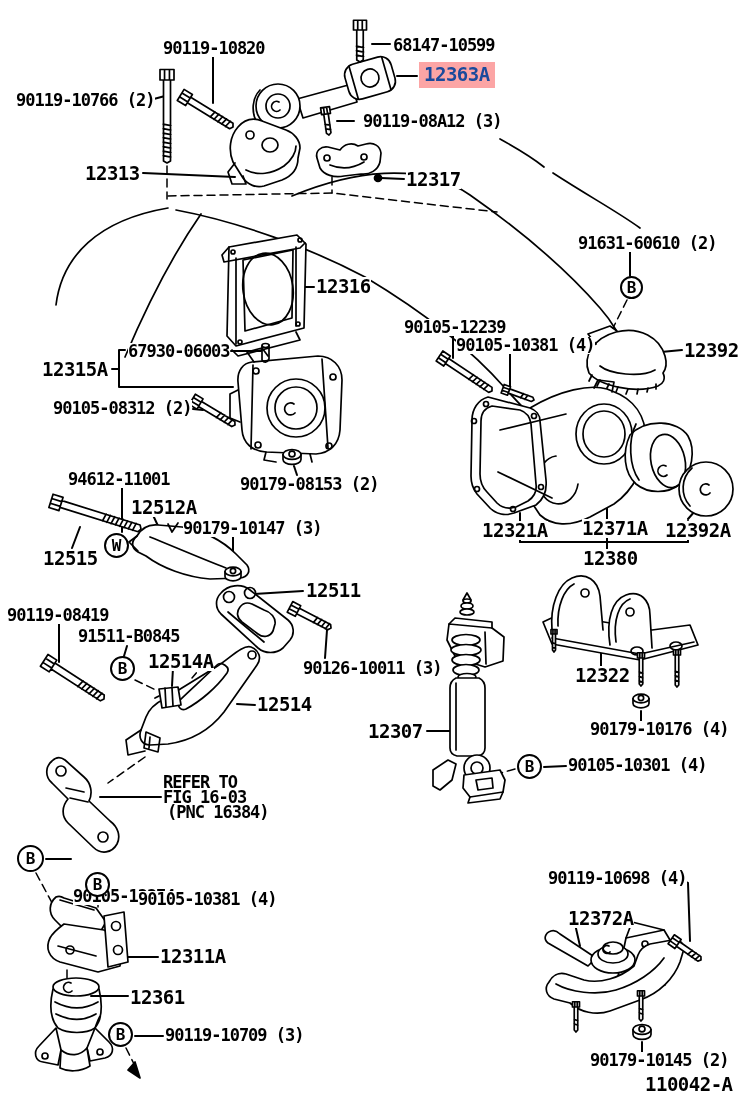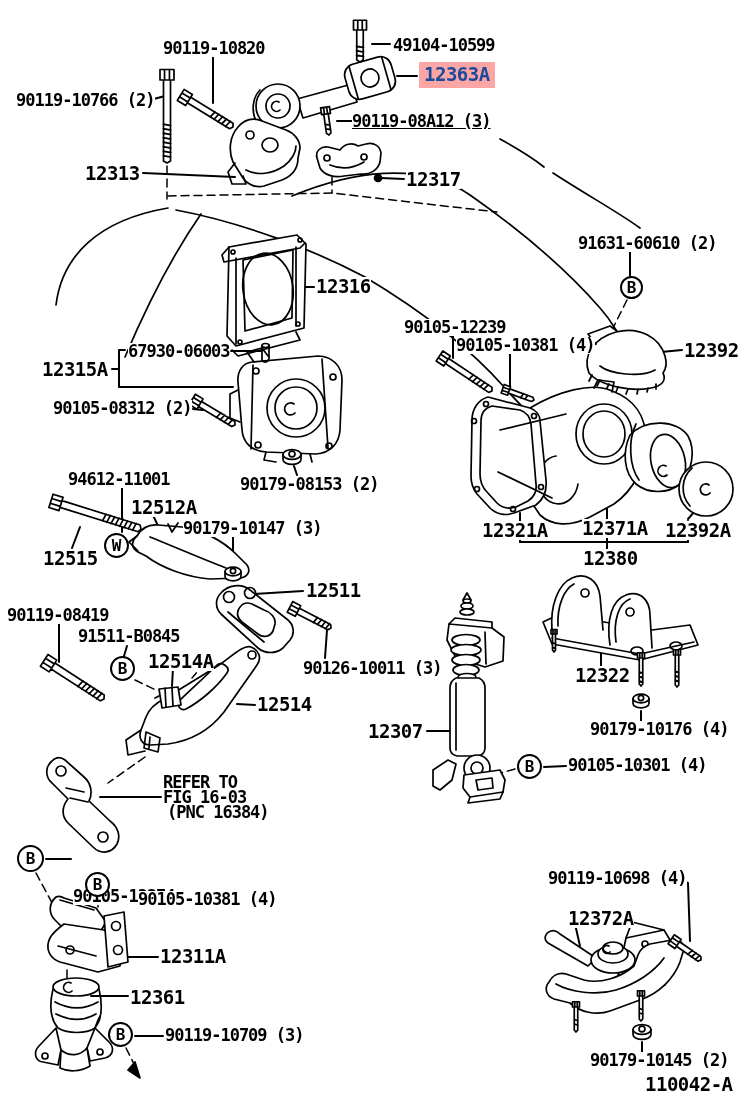--- a/index.html
+++ b/index.html
@@ -334,24 +334,24 @@
             <path d="M633,1029.5 v5 A9,4.95 0 0 0 651,1034.5 v-5" fill="#fff"></path>
             <ellipse cx="642" cy="1029.5" rx="9" ry="4.95" fill="#fff"></ellipse>
             <circle cx="642" cy="1029" r="2.97" fill="none"></circle>
           </g>
         </g>
   </g>
 </svg>
 
 <div id="labels">
       <div class="lbl sm" style="left: 163px; top: 40px;">90119-10820</div>
-      <div class="lbl sm" style="left: 393px; top: 37px;">49104-10599</div>
+      <div class="lbl sm" style="left: 393px; top: 37px;">68147-10599</div>
       <div class="lbl sm" style="left: 16px; top: 92px;">90119-10766 (2)</div>
       <div class="lbl lg hl" style="left: 419px; top: 62px; background: #fca5a5; color: rgb(26, 74, 156);">12363A</div>
-      <div class="lbl sm" style="left: 352px; top: 113px; text-decoration: underline;">90119-08A12 (3)</div>
+      <div class="lbl sm" style="left: 363px; top: 113px;">90119-08A12 (3)</div>
       <div class="lbl lg" style="left: 85px; top: 164px;">12313</div>
       <div class="lbl lg" style="left: 406px; top: 170px;">12317</div>
       <div class="lbl sm" style="left: 578px; top: 235px;">91631-60610 (2)</div>
       <div class="lbl lg" style="left: 316px; top: 277px;">12316</div>
       <div class="lbl sm" style="left: 404px; top: 319px;">90105-12239</div>
       <div class="lbl sm" style="left: 456px; top: 337px;">90105-10381 (4)</div>
       <div class="lbl lg" style="left: 684px; top: 341px;">12392</div>
       <div class="lbl sm" style="left: 128px; top: 343px;">67930-06003</div>
       <div class="lbl lg" style="left: 42px; top: 360px;">12315A</div>
       <div class="lbl sm" style="left: 53px; top: 400px;">90105-08312 (2)</div>

